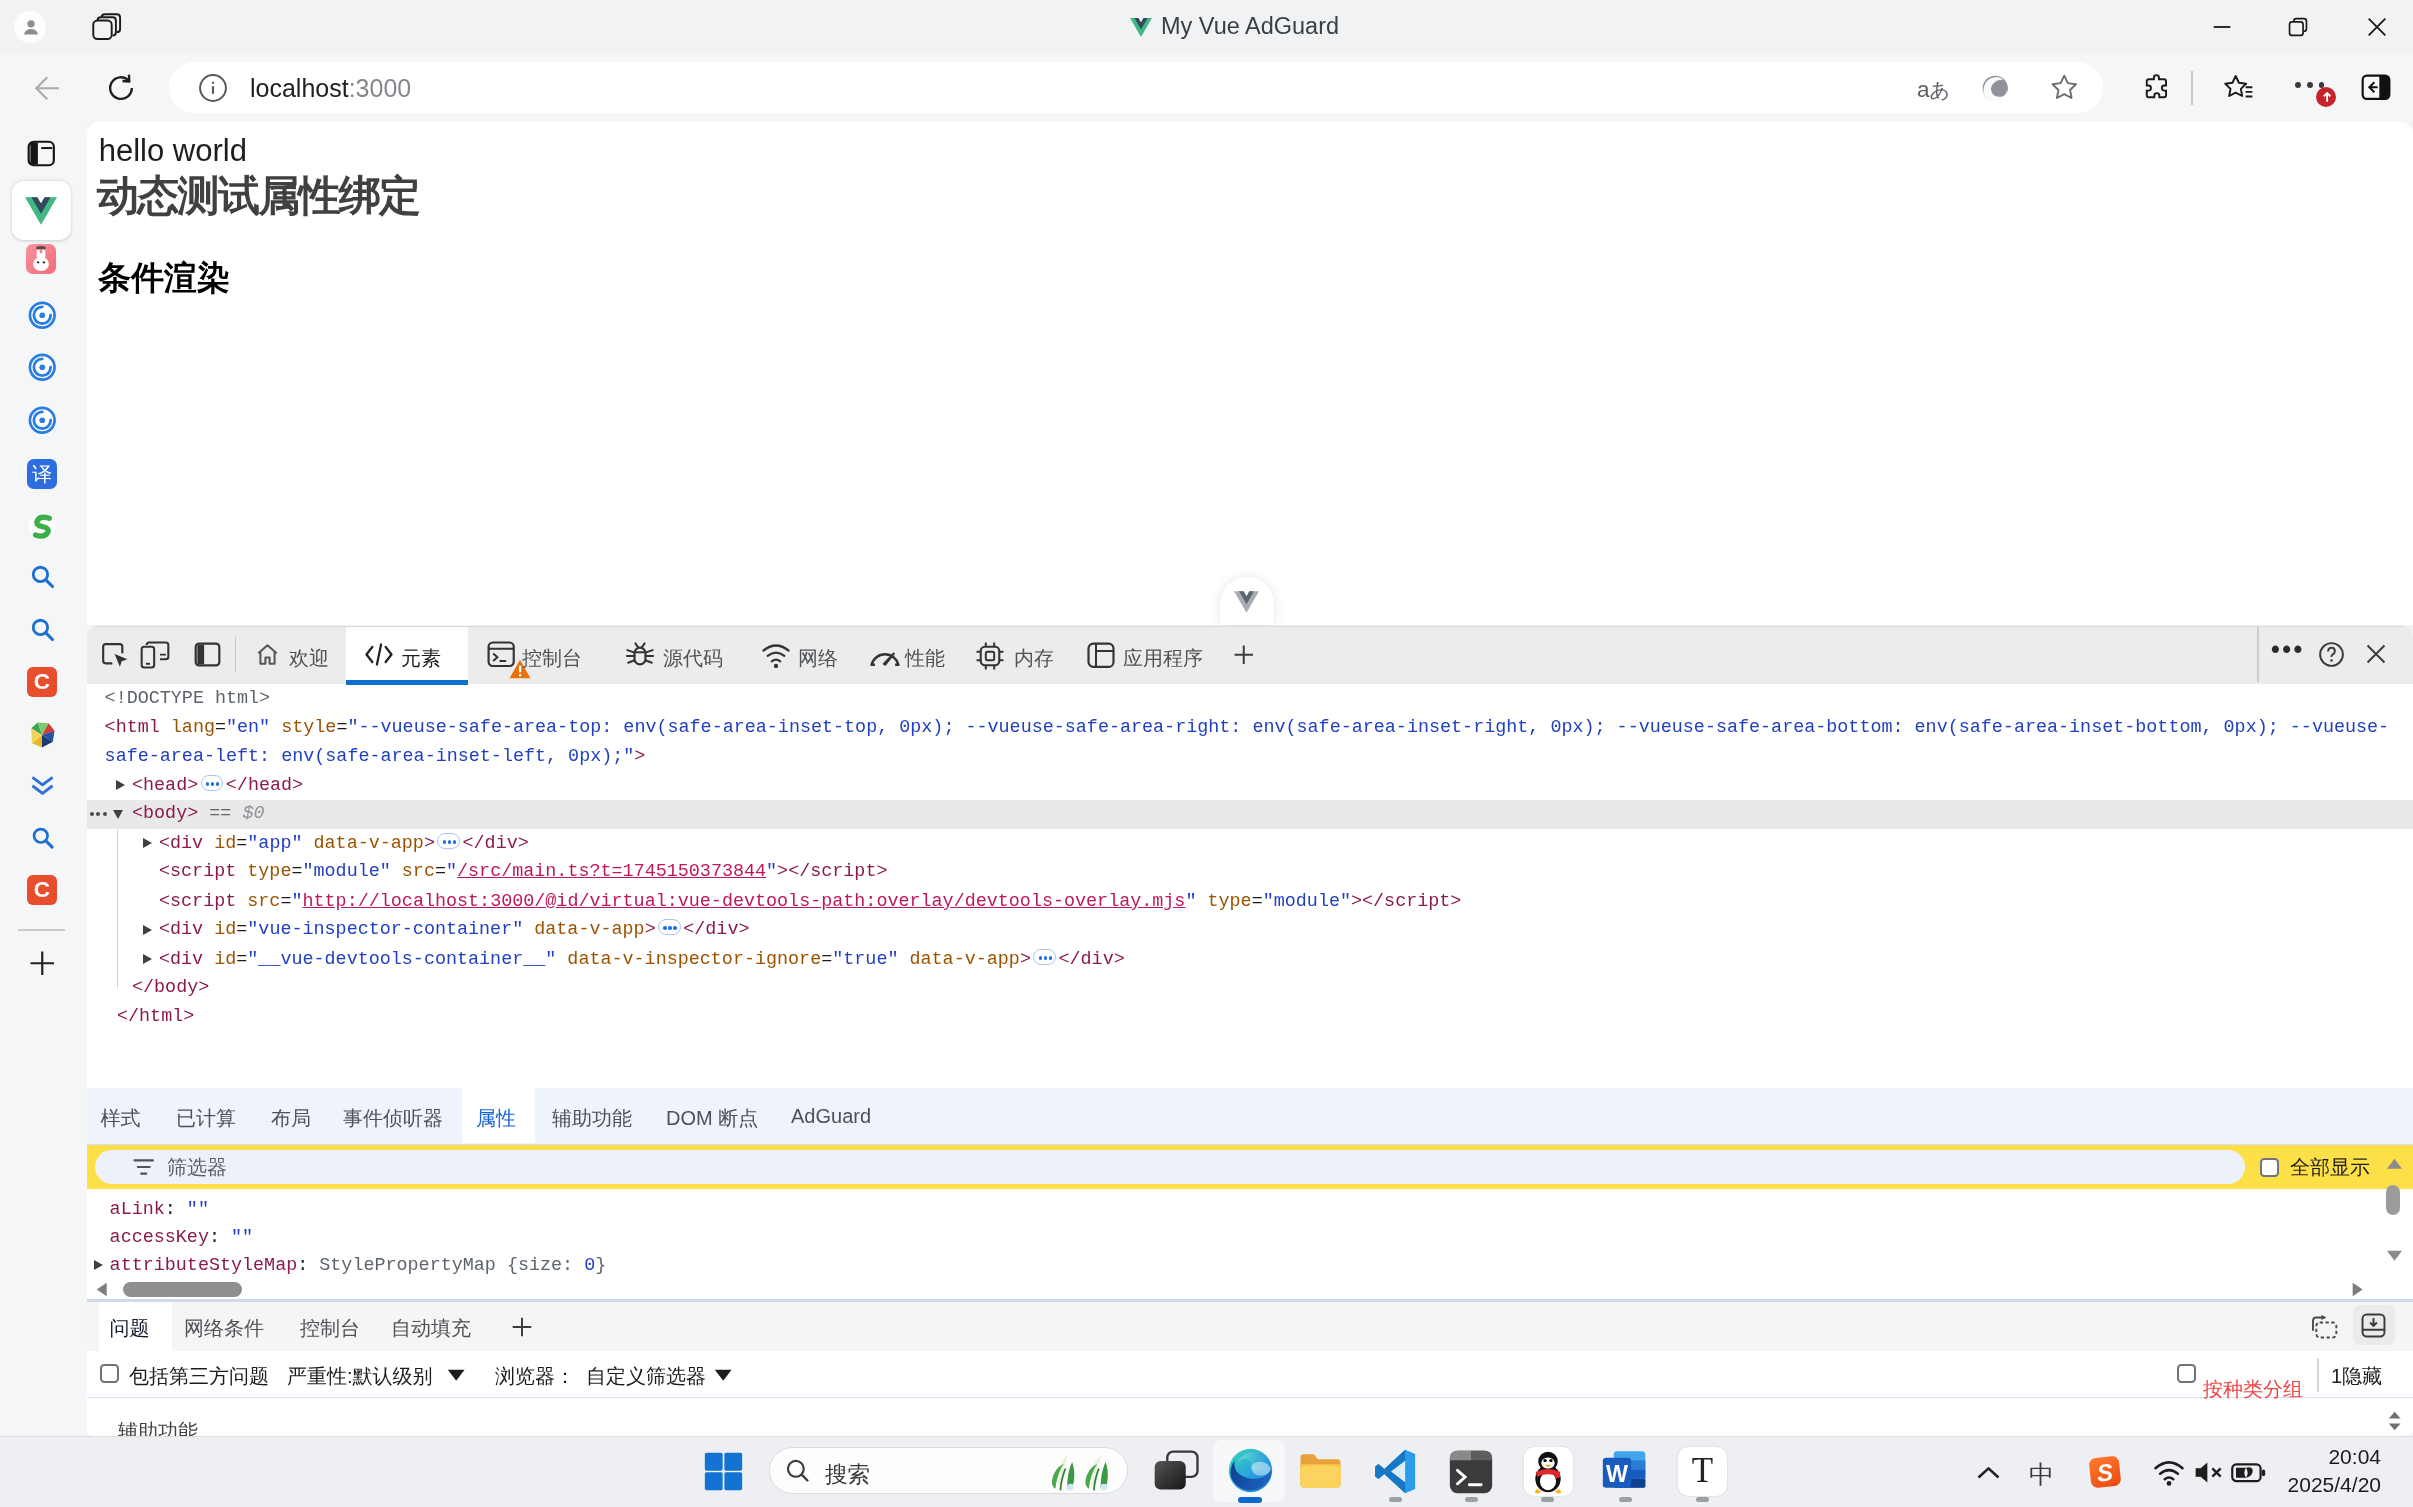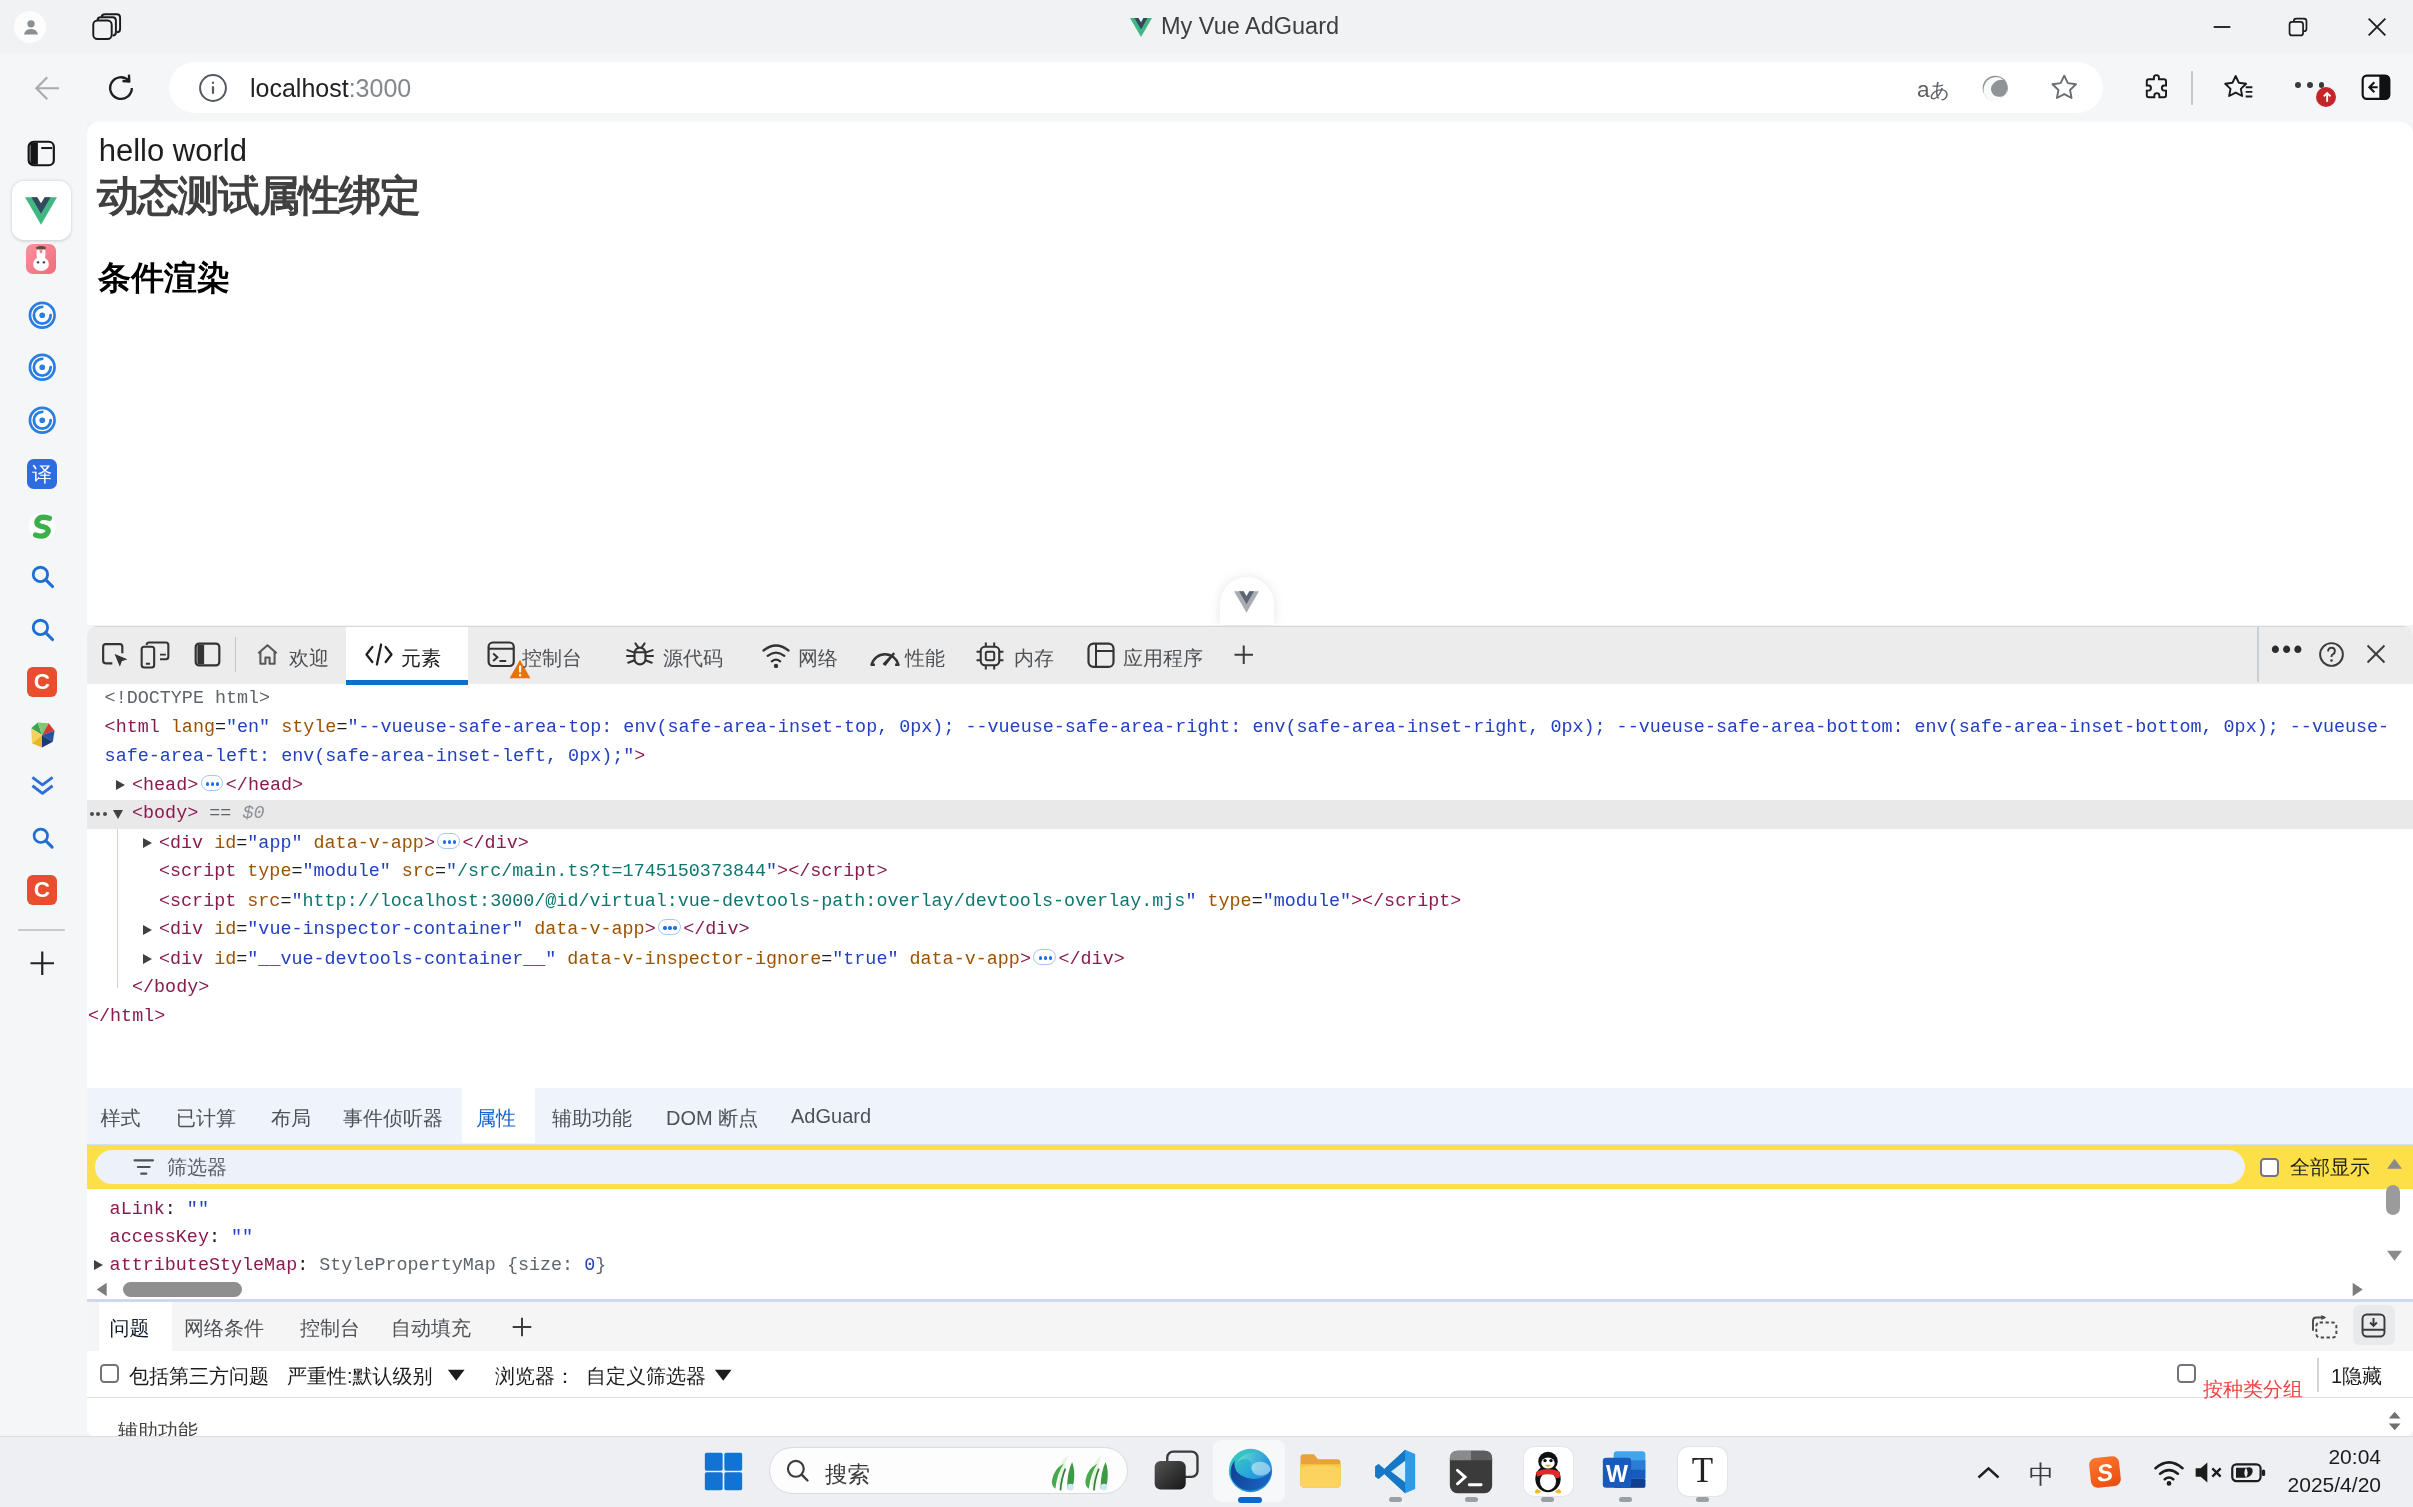--- a/index.html
+++ b/index.html
@@ -3,21 +3,21 @@
 <meta charset="utf-8">
 <style>
   * { margin:0; padding:0; box-sizing:border-box; }
   html,body { width:2413px; height:1508px; overflow:hidden; }
   body { font-family:"Liberation Sans", sans-serif; background:#f2f3f5; position:relative; }
   .abs { position:absolute; }
   
   .tag { color:#8b1a4f; }
   .attr { color:#9c5200; }
   .val { color:#2240c0; }
-  .lnk { color:#0f766e; }
+  .lnk { color:#be185d; text-decoration:underline; }
   .gry { color:#5d646b; }
   .blk { color:#1b1b1b; }
   svg { display:block; }
   .row { position:absolute; white-space:pre; font-family:"Liberation Mono", monospace; font-size:18.4px; line-height:28.5px; height:28.5px; color:#1b1b1b; }
   .dots3 { display:inline-block; vertical-align:middle; width:22.6px; height:16px; border:1.7px solid #a9c7ee; border-radius:8.4px; background:#fff; position:relative; margin:0 2.5px 3.4px 2.5px; }
   .dots3 i { position:absolute; top:5.9px; width:3.4px; height:3.4px; border-radius:1.7px; background:#1a73e8; }
   .dots3 i:nth-child(1){left:4.2px;} .dots3 i:nth-child(2){left:9.2px;} .dots3 i:nth-child(3){left:14.3px;}
   .arr { position:absolute; width:0; height:0; }
   .arrR { border-left:9.2px solid #404040; border-top:5.9px solid transparent; border-bottom:5.9px solid transparent; }
   .arrD { border-top:9.2px solid #404040; border-left:5.9px solid transparent; border-right:5.9px solid transparent; }
@@ -326,21 +326,21 @@
     <div class="arr arrD" style="left:26px;top:184px;"></div>
     <div class="row" style="left:72px;top:204px;"><span class="tag">&lt;div</span><span class="attr"> id</span><span class="blk">=</span><span class="val">"app"</span><span class="attr"> data-v-app</span><span class="tag">&gt;</span><span class="dots3"><i></i><i></i><i></i></span><span class="tag">&lt;/div&gt;</span></div>
     <div class="arr arrR" style="left:56px;top:212px;"></div>
     <div class="row" style="left:72px;top:232px;"><span class="tag">&lt;script</span><span class="attr"> type</span><span class="blk">=</span><span class="val">"module"</span><span class="attr"> src</span><span class="blk">=</span><span class="val">"</span><span class="lnk">/src/main.ts?t=1745150373844</span><span class="val">"</span><span class="tag">&gt;&lt;/script&gt;</span></div>
     <div class="row" style="left:72px;top:262px;"><span class="tag">&lt;script</span><span class="attr"> src</span><span class="blk">=</span><span class="val">"</span><span class="lnk">http://localhost:3000/@id/virtual:vue-devtools-path:overlay/devtools-overlay.mjs</span><span class="val">"</span><span class="attr"> type</span><span class="blk">=</span><span class="val">"module"</span><span class="tag">&gt;&lt;/script&gt;</span></div>
     <div class="row" style="left:72px;top:290px;"><span class="tag">&lt;div</span><span class="attr"> id</span><span class="blk">=</span><span class="val">"vue-inspector-container"</span><span class="attr"> data-v-app</span><span class="tag">&gt;</span><span class="dots3"><i></i><i></i><i></i></span><span class="tag">&lt;/div&gt;</span></div>
     <div class="arr arrR" style="left:56px;top:299px;"></div>
     <div class="row" style="left:72px;top:320px;"><span class="tag">&lt;div</span><span class="attr"> id</span><span class="blk">=</span><span class="val">"__vue-devtools-container__"</span><span class="attr"> data-v-inspector-ignore</span><span class="blk">=</span><span class="val">"true"</span><span class="attr"> data-v-app</span><span class="tag">&gt;</span><span class="dots3"><i></i><i></i><i></i></span><span class="tag">&lt;/div&gt;</span></div>
     <div class="arr arrR" style="left:56px;top:328px;"></div>
     <div class="row" style="left:45px;top:348px;"><span class="tag">&lt;/body&gt;</span></div>
-    <div class="row" style="left:1px;top:377px;"><span class="tag">&lt;/html&gt;</span></div>
+    <div class="row" style="left:30px;top:377px;"><span class="tag">&lt;/html&gt;</span></div>
   </div>
 
 
   <div class="abs" style="left:0;top:462px;width:2326px;height:57px;background:#eff3fb;border-bottom:1.7px solid #d6dfef;">
     <div class="abs" style="left:375px;top:0;width:73px;height:55px;background:#fff;"></div>
     <div class="dtlabel" style="left:13.4px;top:17px;">样式</div>
     <div class="dtlabel" style="left:89px;top:17px;">已计算</div>
     <div class="dtlabel" style="left:184px;top:17px;">布局</div>
     <div class="dtlabel" style="left:256px;top:17px;">事件侦听器</div>
     <div class="dtlabel" style="left:389px;top:17px;color:#1762d0;">属性</div>

